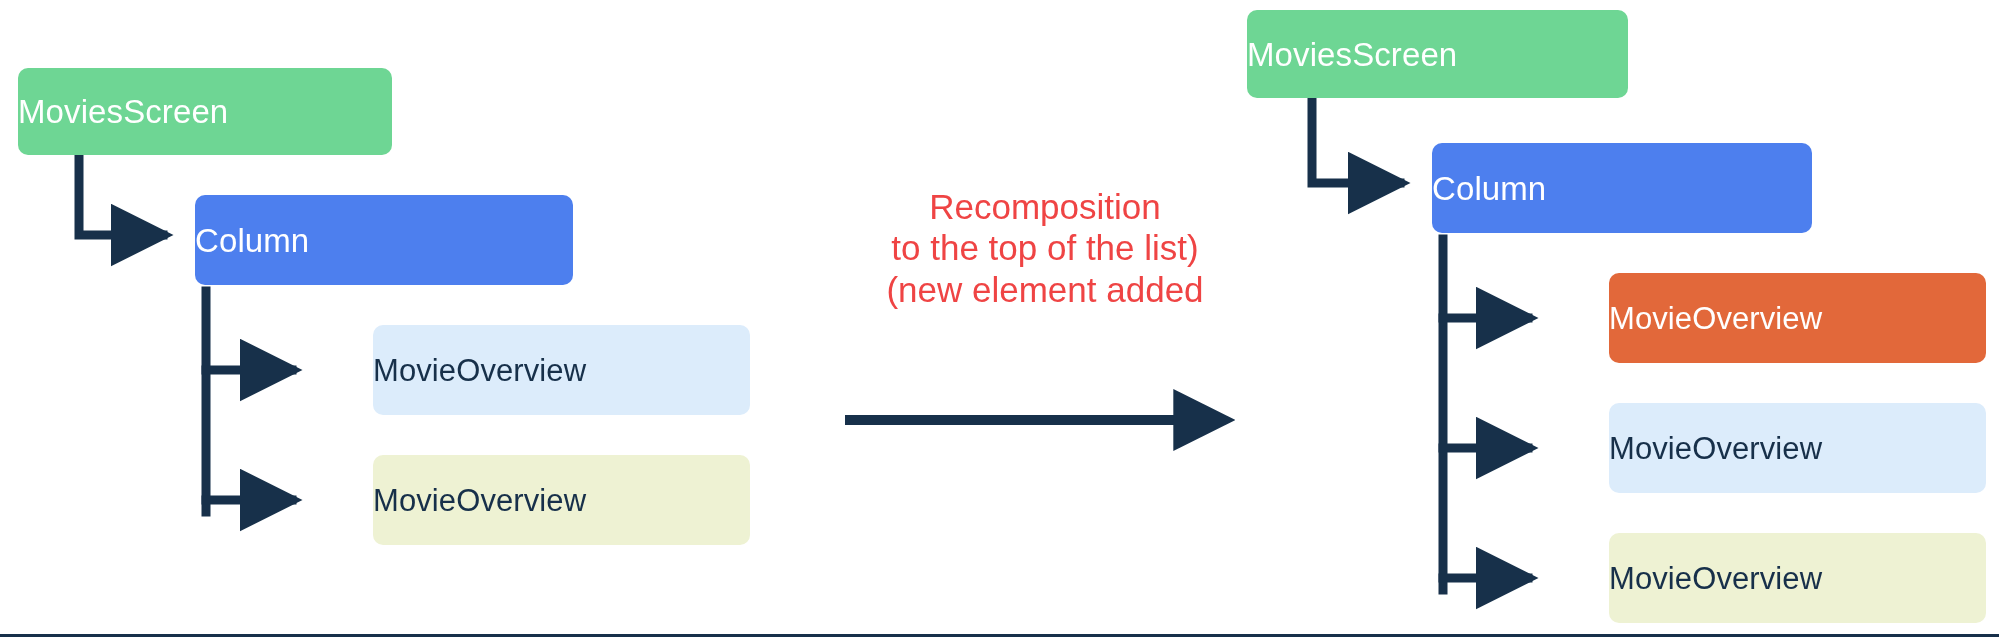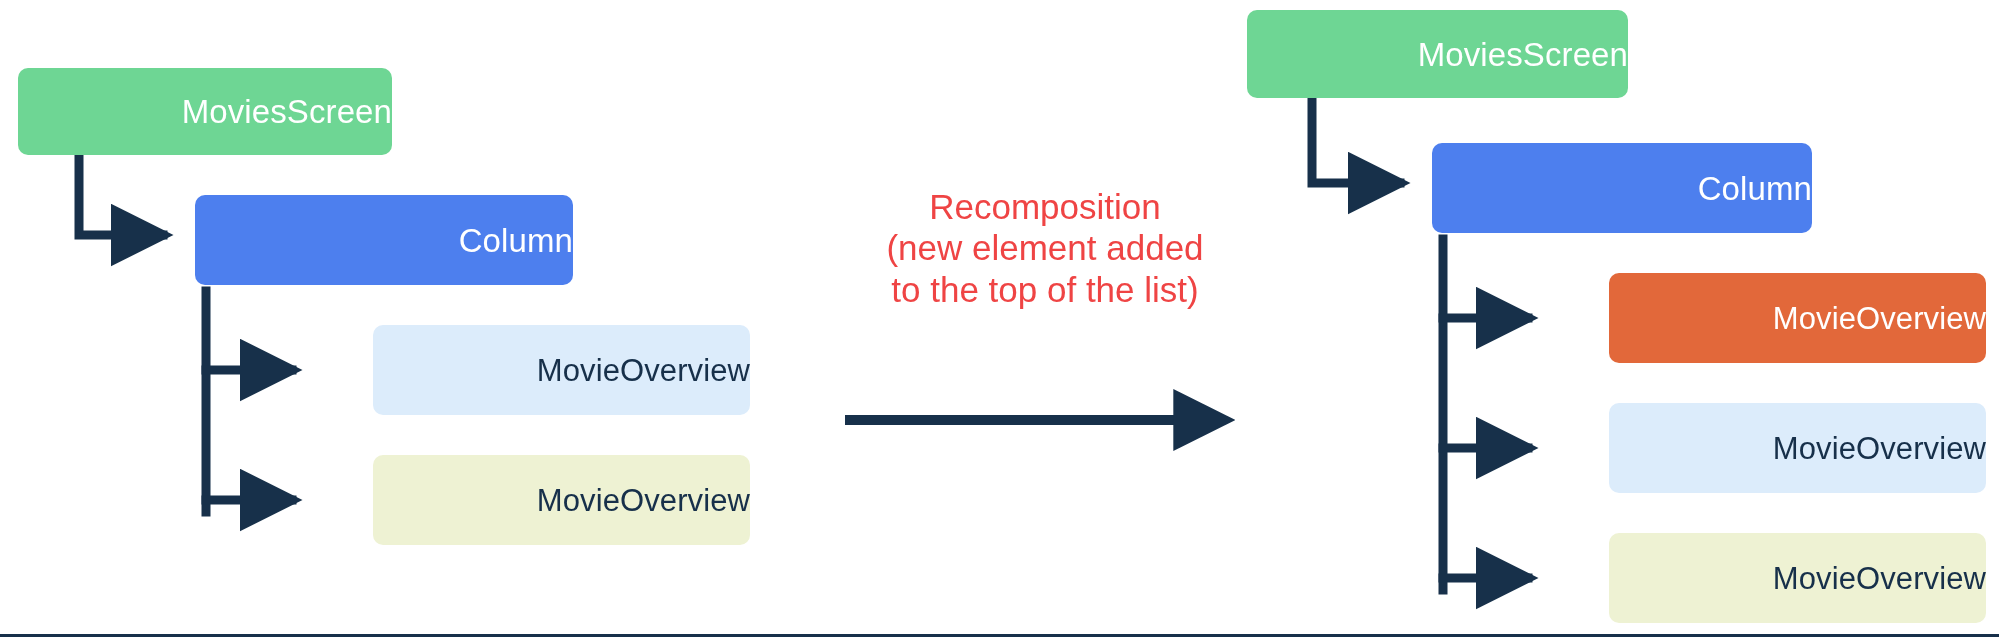--- a/index.html
+++ b/index.html
@@ -25,21 +25,21 @@
     width: 1999px;
     height: 639px;
     pointer-events: none;
   }
   .node {
     position: absolute;
     box-sizing: border-box;
     border-radius: 10px;
     display: flex;
     align-items: center;
-    justify-content: flex-end;
+    justify-content: flex-start;
     text-align: center;
     letter-spacing: 0.1px;
     white-space: nowrap;
   }
   .node-label {
     display: block;
     line-height: 1;
   }
   .caption {
     position: absolute;
@@ -109,22 +109,22 @@
   <div class="node" style="left:373px;top:325px;width:377px;height:90px;background:#dcecfb;font-size:31px;color:#17304a;">
     <span class="node-label">MovieOverview</span>
   </div>
 
   <div class="node" style="left:373px;top:455px;width:377px;height:90px;background:#eef2d3;font-size:31px;color:#17304a;">
     <span class="node-label">MovieOverview</span>
   </div>
 
   <div class="caption" style="left:845px;top:186px;width:400px;font-size:35px;color:#ef4444;">
     <span class="caption-line">Recomposition</span>
+    <span class="caption-line">to the top of the list)</span>
     <span class="caption-line">(new element added</span>
-    <span class="caption-line">to the top of the list)</span>
   </div>
 
   <div class="node" style="left:1247px;top:10px;width:381px;height:88px;background:#6ed694;font-size:33px;color:#ffffff;">
     <span class="node-label">MoviesScreen</span>
   </div>
 
   <div class="node" style="left:1432px;top:143px;width:380px;height:90px;background:#4d7fee;font-size:33px;color:#ffffff;">
     <span class="node-label">Column</span>
   </div>
 

